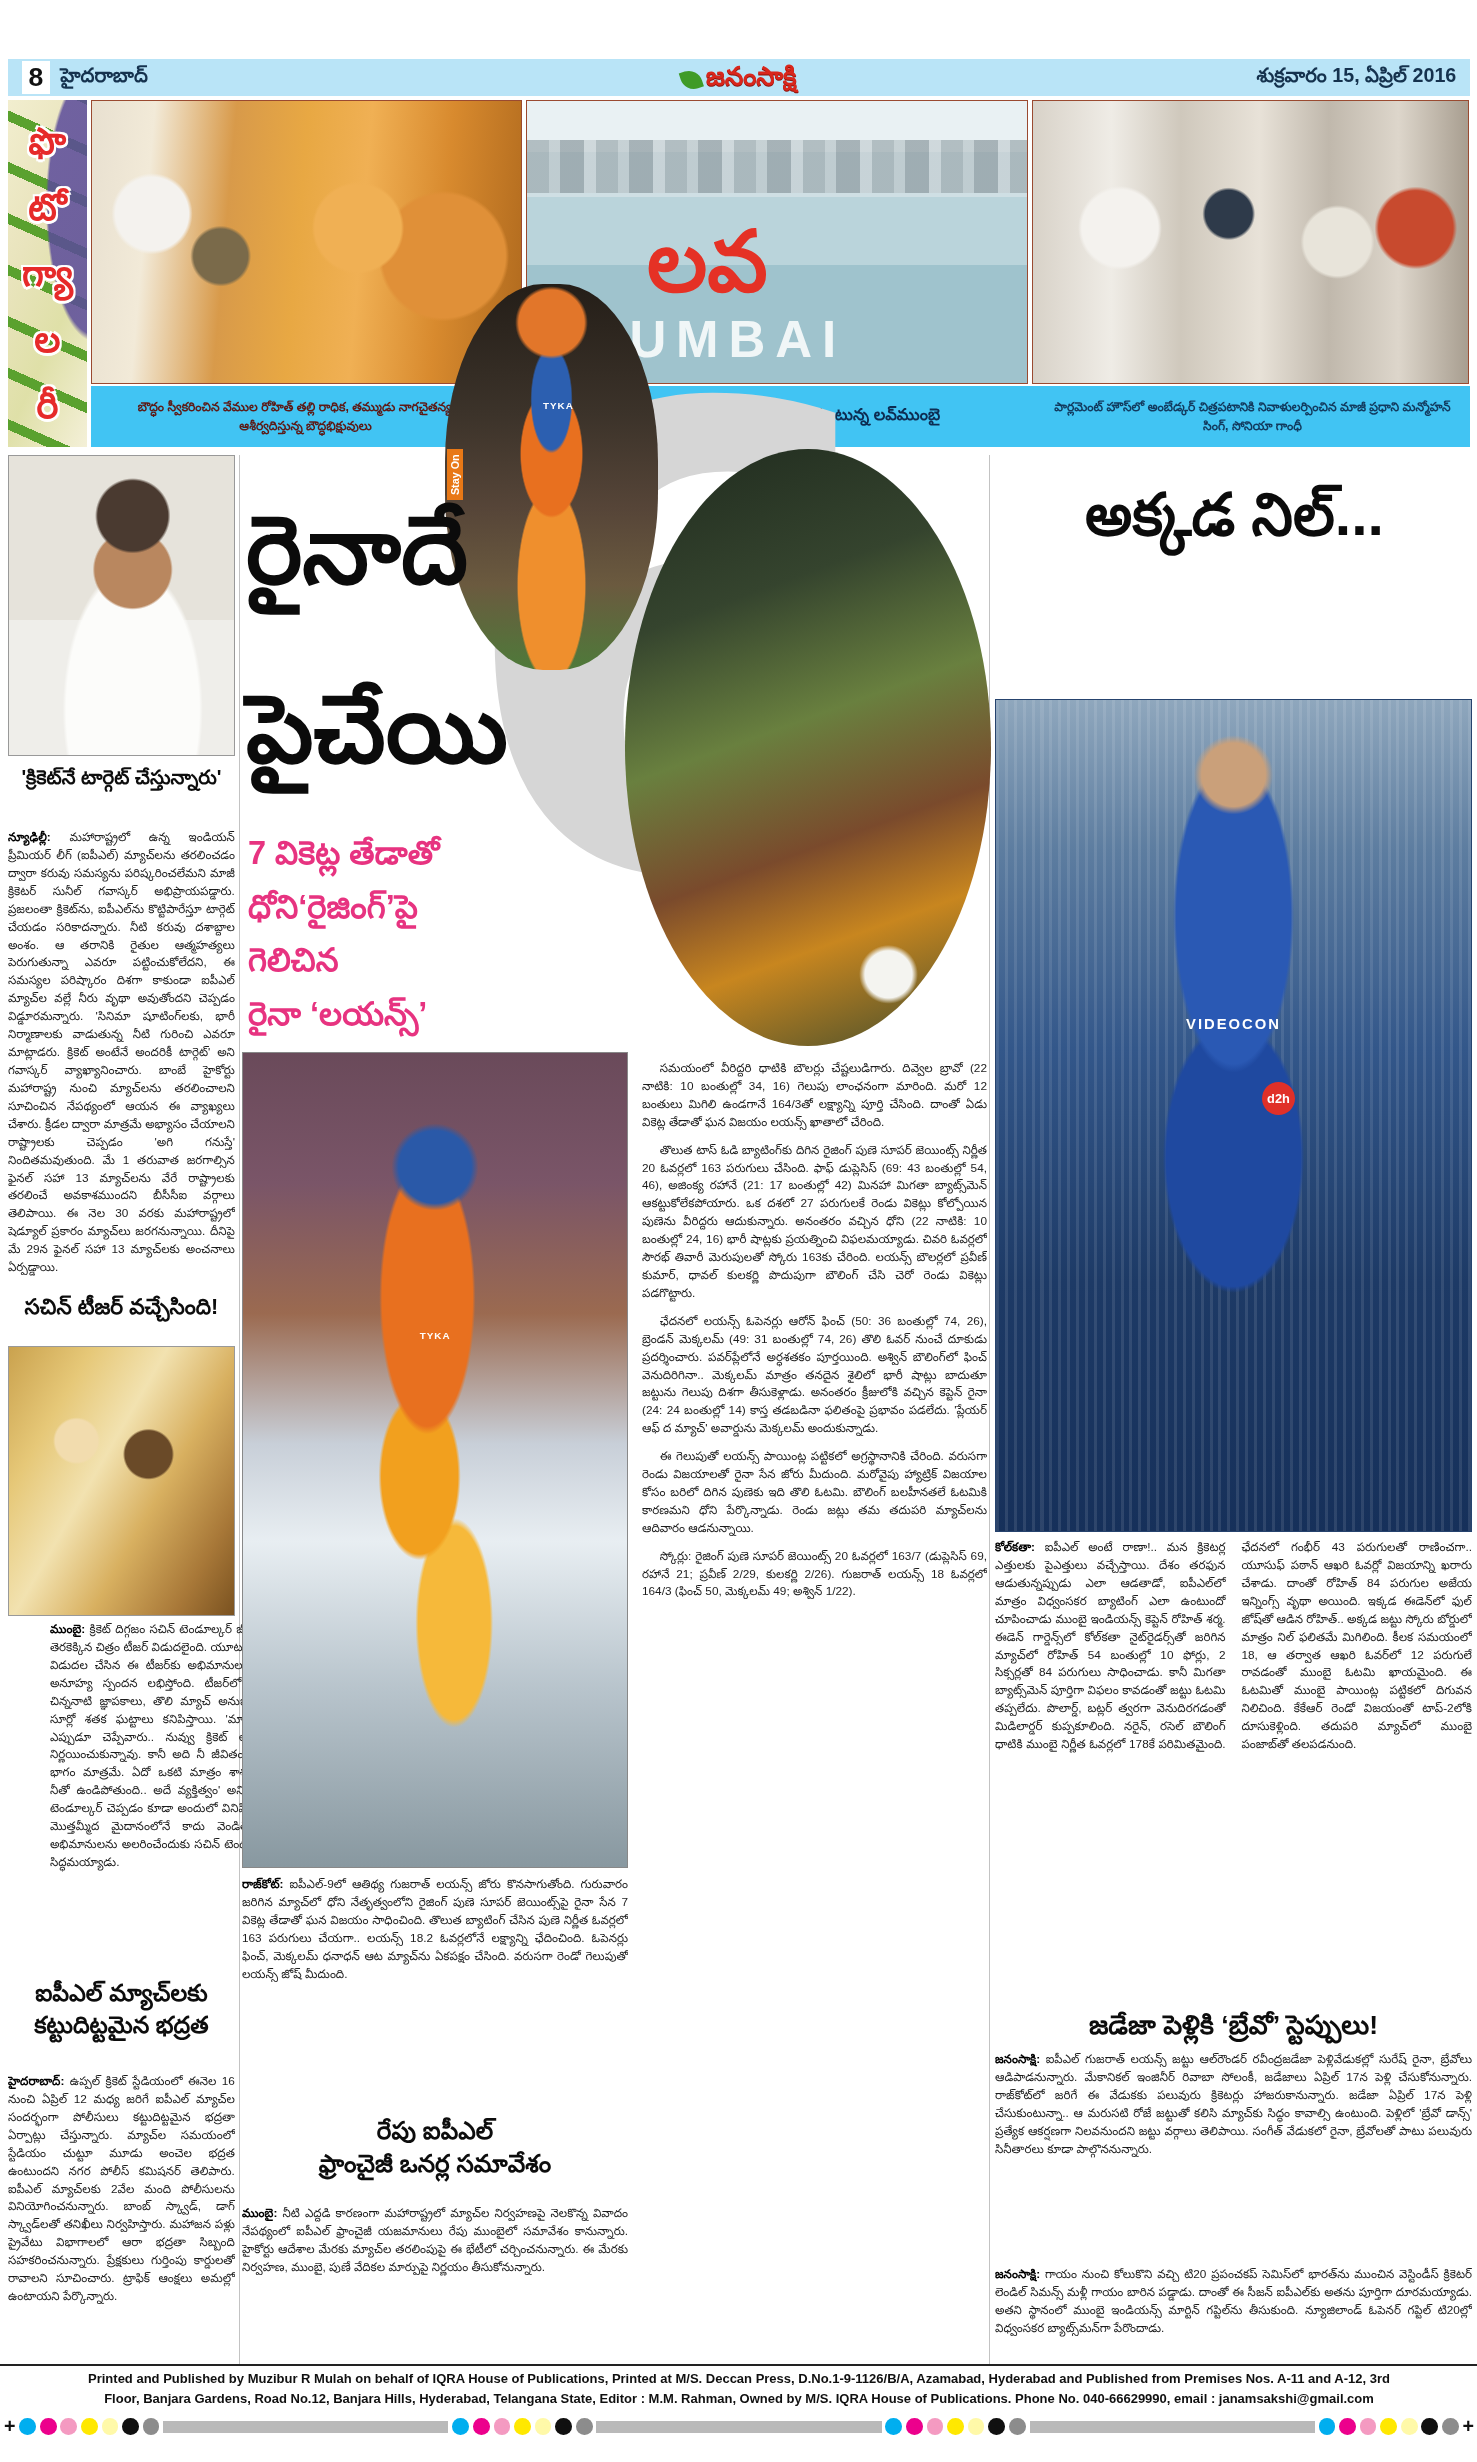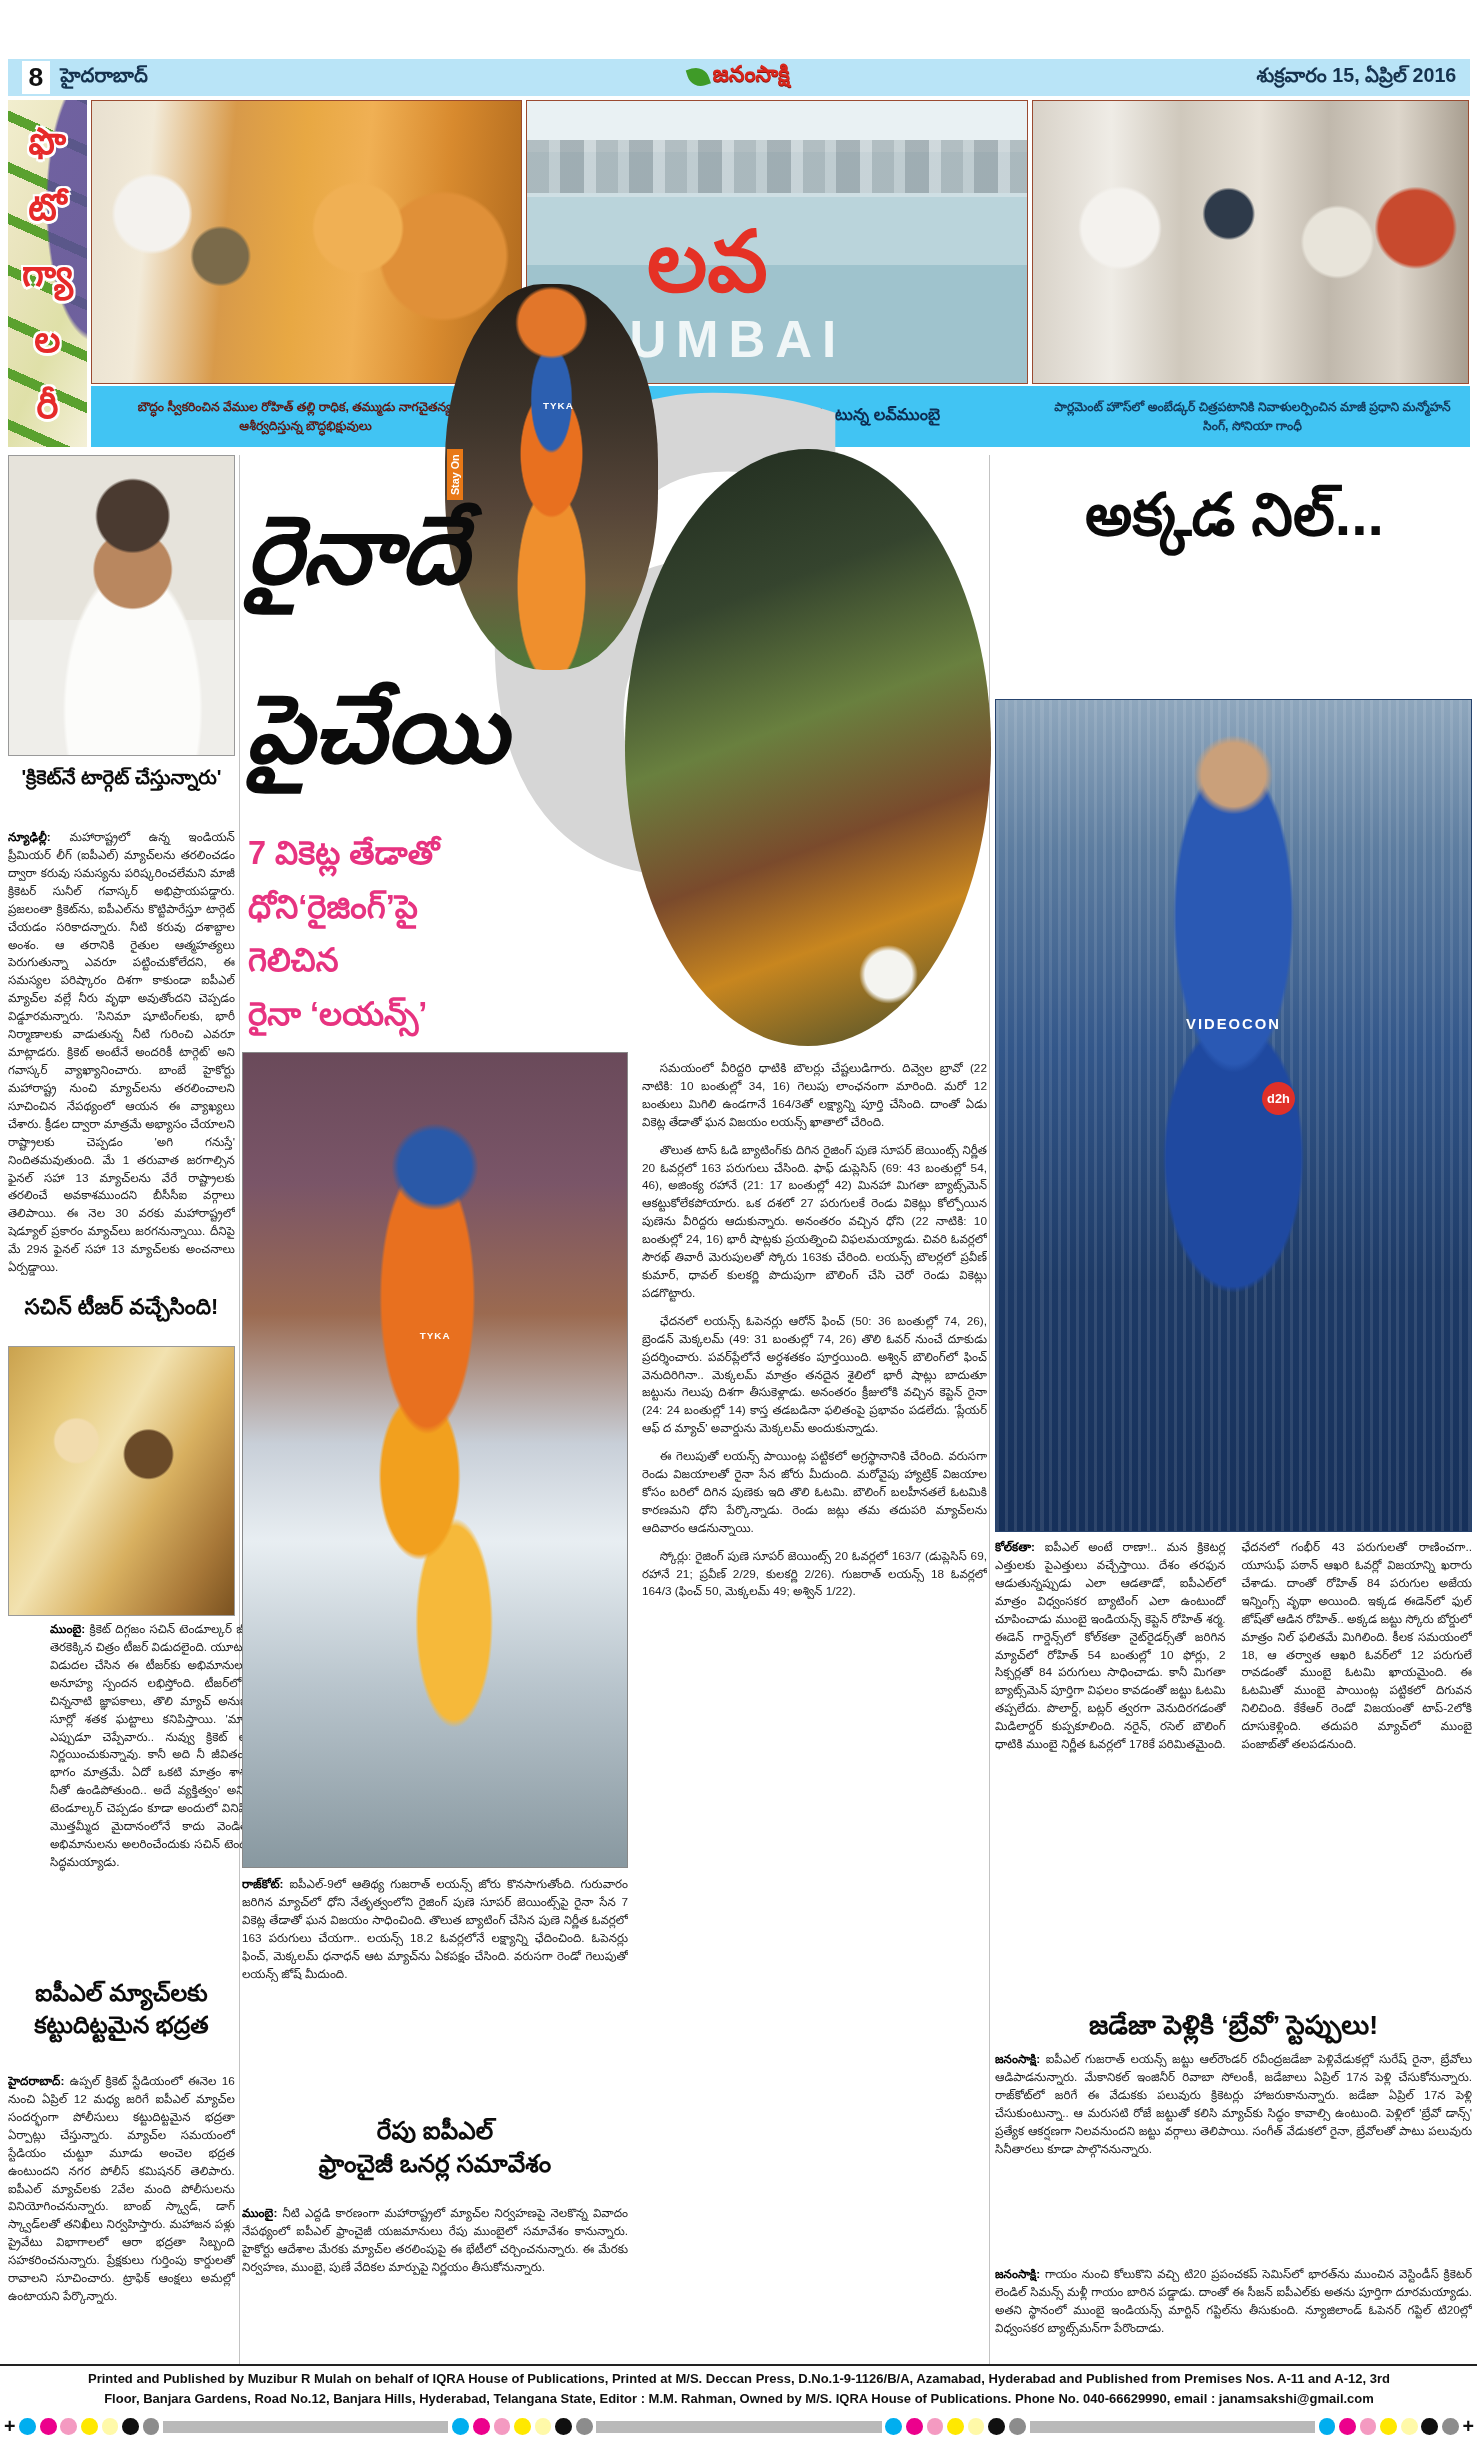--- a/index.html
+++ b/index.html
@@ -9,21 +9,21 @@
   .ph{position:absolute;overflow:hidden;}
   .rule-v{position:absolute;width:1px;background:#c3c3c3;}
   
   .topbar{position:absolute;left:7.9px;right:7.9px;top:59px;height:37px;background:#b9e4f7;
           display:flex;align-items:center;padding:0 13.8px;box-sizing:border-box;}
   .pagenum{background:#fff;color:#111;font-size:26.6px;font-weight:bold;line-height:33px;
            padding:0 6.9px;margin-right:9.9px;}
   .city{font-size:19.7px;font-weight:bold;color:#15324e;}
   .masthead{position:absolute;left:50%;transform:translateX(-50%);top:2px;display:flex;align-items:center;gap:4.9px;}
   .leaf{width:19.7px;height:19.7px;background:#3f9b28;border-radius:0 70% 0 70%;transform:rotate(-18deg);}
-  .masthead-txt{color:#d9261c;font-size:22px;font-weight:bold;text-shadow:0 1px 0 #8a0f08;}
+  .masthead-txt{color:#d9261c;font-size:26px;font-weight:bold;text-shadow:0 1px 0 #8a0f08;}
   .dateline-top{margin-left:auto;font-size:19.7px;font-weight:bold;color:#15324e;}
   
   .gal-label{left:7.9px;top:100px;width:79px;height:347px;
      background:
        radial-gradient(ellipse at 110% 30%,rgba(90,74,154,.85) 0 38%,transparent 40%),
        repeating-linear-gradient(24deg,transparent 0 15.8px,#5aa12e 15.8px 25.6px,transparent 25.6px 47px),
        linear-gradient(115deg,#f2eecf 0%,#e9e4bd 35%,#dfe0a8 65%,#f4f0d8 100%);
      display:flex;flex-direction:column;align-items:center;justify-content:space-around;padding:7.9px 0;box-sizing:border-box;}
   .gal-letter{font-size:37px;font-weight:bold;color:#e62a2a;line-height:1;
      text-shadow:-2px -2px 0 #fff,2px -2px 0 #fff,-2px 2px 0 #fff,2px 2px 0 #fff,0 3px 0 #fff;}
@@ -83,21 +83,21 @@
        linear-gradient(180deg,#241e18 0%,#3c332a 34%,#564538 58%,#6b5a3f 78%,#4e7a3a 100%);}
   .photoB{left:625px;top:449px;width:366px;height:597px;border-radius:50%;z-index:2;
      background:
        radial-gradient(circle at 72% 88%,#f4f4f0 0 4%,transparent 5%),
        linear-gradient(160deg,#1f2a1e 0%,#35442e 26%,#69803f 46%,#7a4a2c 64%,#c8861f 78%,#3c4a2e 100%);}
   .stayon{position:absolute;left:2px;top:56%;background:#e87816;color:#fff;font-size:10.8px;font-weight:bold;
      padding:2px 4.9px;transform:rotate(-90deg);transform-origin:left top;}
   .tyka{position:absolute;color:#fff;font-size:9.9px;font-weight:bold;letter-spacing:1px;}
   .mid-headline{left:246px;top:461px;width:414px;z-index:4;font-weight:800;color:#0b0b0b;
      font-size:95px;line-height:1.75;white-space:nowrap;}
-  .mid-headline div{line-height:1.78;height:179px;display:flex;align-items:center;font-style:italic;}
+  .mid-headline div{line-height:1.78;height:179px;display:flex;align-items:center;}
   .subhead{left:248px;top:827px;width:384px;z-index:4;color:#e73380;font-weight:bold;
      font-size:32.5px;line-height:1.65;}
   .photoC{left:242px;top:1052px;width:386px;height:816px;border:1px solid #888;box-sizing:border-box;
      background:
        radial-gradient(circle at 50% 14%,#2a59a8 0 5%,transparent 6%),
        radial-gradient(ellipse at 48% 30%,#e8701f 0 16%,transparent 17%),
        radial-gradient(ellipse at 46% 52%,#f2a01e 0 13%,transparent 14%),
        radial-gradient(ellipse at 55% 70%,#f6b93a 0 12%,transparent 13%),
        linear-gradient(180deg,#6a4a5a 0%,#7a5568 16%,#9b6a50 32%,#c8cfd8 48%,#e8eef2 60%,#b8c4cc 78%,#8898a0 100%);}
   .match-col{left:642px;top:1060px;width:345px;height:1302px;}

